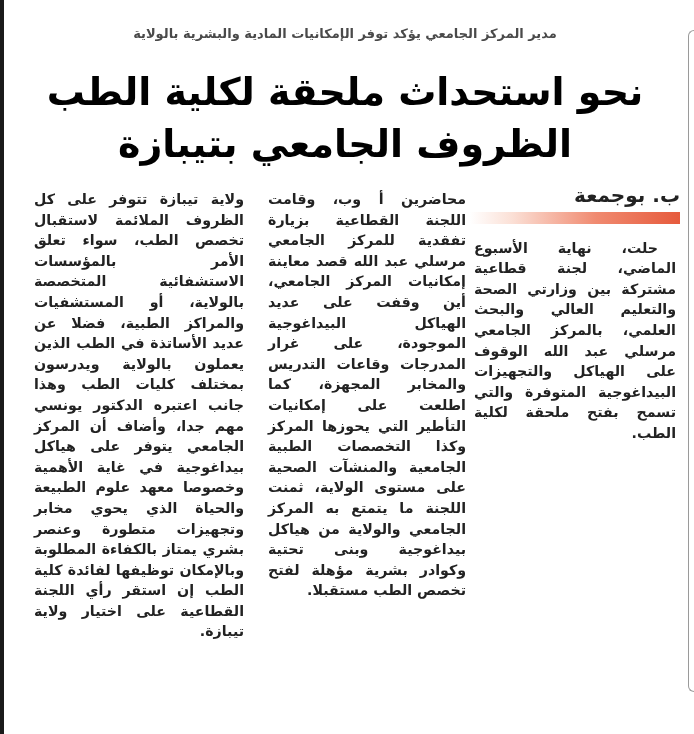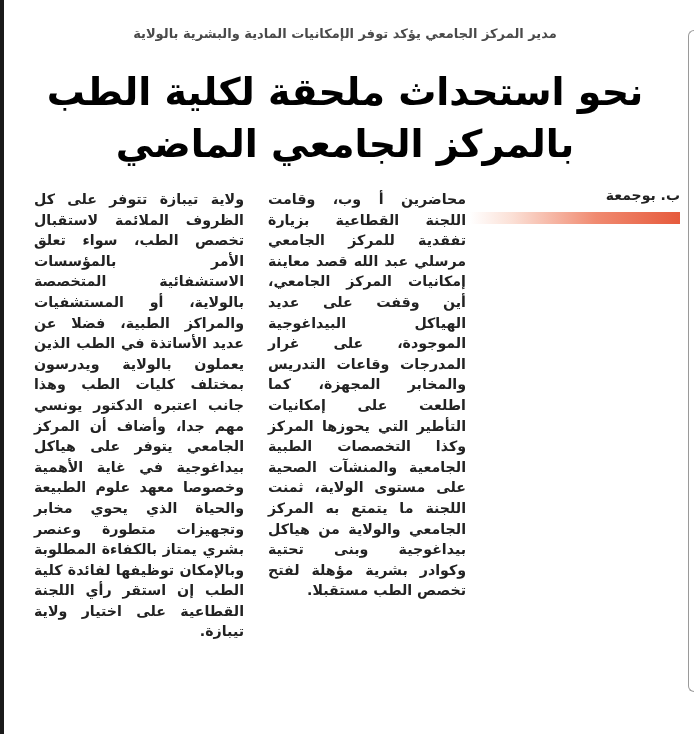--- a/index.html
+++ b/index.html
@@ -38,43 +38,44 @@
     font-size: 14.2px; line-height: 20.6px; color: #222;
     font-weight: bold;
   }
   .col p { margin: 4px; text-align-last: right; }
   .col .indent { text-indent: 18px; }
   .col-right { left: 470px; width: 210px; }
   .col-mid { left: 264px; width: 206px; }
   .col-left { left: 30px; width: 218px; }
   .byline {
     direction: rtl; text-align: right;
-    font-weight: bold; font-size: 14px; color: #222; margin-bottom: 6px;
+    font-weight: bold; font-size: 20px; color: #222; margin-bottom: 6px;
   }
   .byline-bar {
     height: 12px; margin: 0 0 14px 0;
     background: linear-gradient(to left, #e65a3c 0%, #f08a70 40%, #fbe0d6 80%, #ffffff 100%);
   }
 </style>
 </head>
 <body>
 
 <div class="left-edge"></div>
 <div class="right-frame"></div>
 
 <div class="kicker">مدير المركز الجامعي يؤكد توفر الإمكانيات المادية والبشرية بالولاية</div>
 
 <div class="headline">
   <div>نحو استحداث ملحقة لكلية الطب</div>
-  <div>بالمركز الجامعي الماضي</div>
+  <div>الظروف الجامعي بتيبازة</div>
 </div>
 
 <div class="col col-right">
   <div class="byline">ب. بوجمعة</div>
   <div class="byline-bar"></div>
+  <p class="indent">حلت، نهاية الأسبوع الماضي، لجنة قطاعية مشتركة بين وزارتي الصحة والتعليم العالي والبحث العلمي، بالمركز الجامعي مرسلي عبد الله الوقوف على الهياكل والتجهيزات البيداغوجية المتوفرة والتي تسمح بفتح ملحقة لكلية الطب.</p>
 </div>
 
 <div class="col col-mid">
   <p>محاضرين أ وب، وقامت اللجنة القطاعية بزيارة تفقدية للمركز الجامعي مرسلي عبد الله قصد معاينة إمكانيات المركز الجامعي، أين وقفت على عديد الهياكل البيداغوجية الموجودة، على غرار المدرجات وقاعات التدريس والمخابر المجهزة، كما اطلعت على إمكانيات التأطير التي يحوزها المركز وكذا التخصصات الطبية الجامعية والمنشآت الصحية على مستوى الولاية، ثمنت اللجنة ما يتمتع به المركز الجامعي والولاية من هياكل بيداغوجية وبنى تحتية وكوادر بشرية مؤهلة لفتح تخصص الطب مستقبلا.</p>
 </div>
 
 <div class="col col-left">
   <p>ولاية تيبازة تتوفر على كل الظروف الملائمة لاستقبال تخصص الطب، سواء تعلق الأمر بالمؤسسات الاستشفائية المتخصصة بالولاية، أو المستشفيات والمراكز الطبية، فضلا عن عديد الأساتذة في الطب الذين يعملون بالولاية ويدرسون بمختلف كليات الطب وهذا جانب اعتبره الدكتور يونسي مهم جدا، وأضاف أن المركز الجامعي يتوفر على هياكل بيداغوجية في غاية الأهمية وخصوصا معهد علوم الطبيعة والحياة الذي يحوي مخابر وتجهيزات متطورة وعنصر بشري يمتاز بالكفاءة المطلوبة وبالإمكان توظيفها لفائدة كلية الطب إن استقر رأي اللجنة القطاعية على اختيار ولاية تيبازة.</p>
 </div>
 

